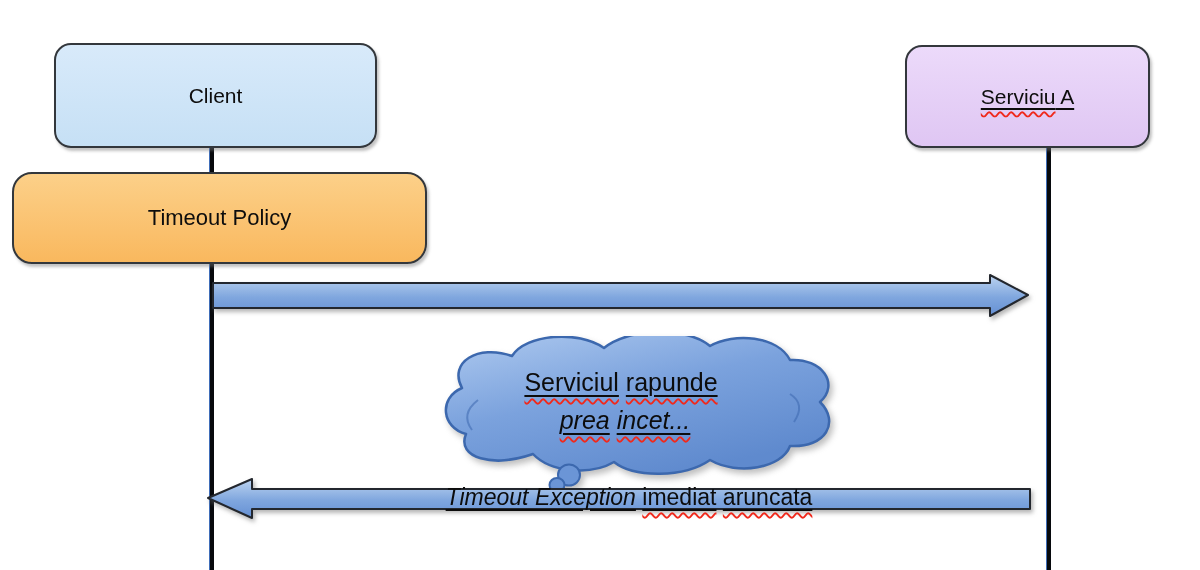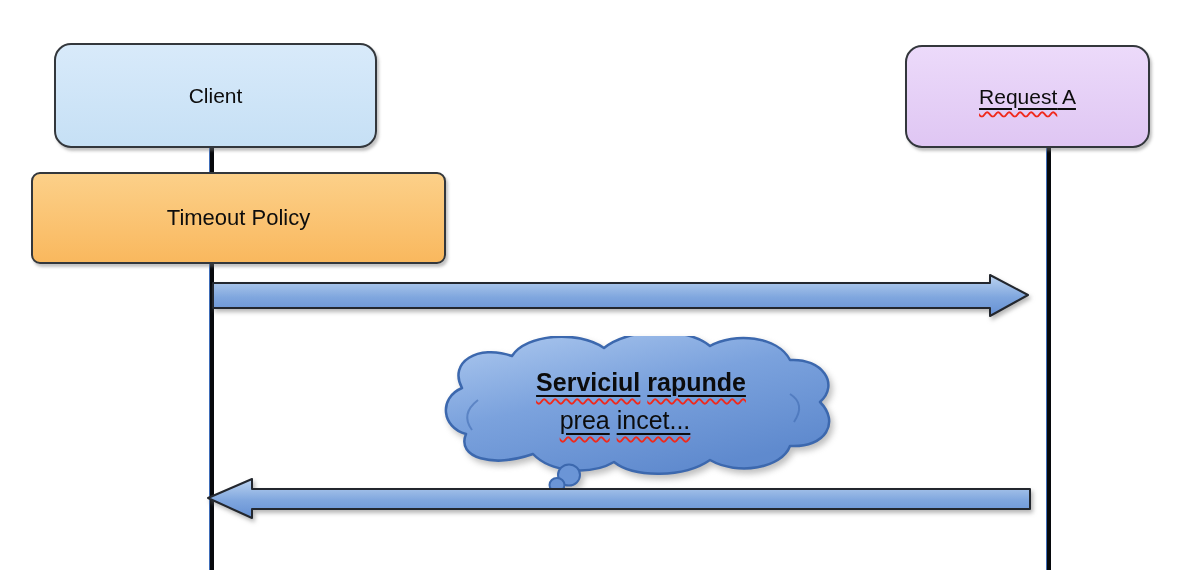--- a/index.html
+++ b/index.html
@@ -14,21 +14,21 @@
     display:flex; align-items:center; justify-content:center;
     font-size:21px; box-shadow:2px 3px 3px rgba(120,120,120,.45);
     z-index:2;
   }
   .box-client  { left:54px;  top:43px;  width:323px; height:105px;
                  background:linear-gradient(#d8eafa,#c6e0f5); }
   .box-service { left:905px; top:45px;  width:245px; height:103px;
                  background:linear-gradient(#ecdafa,#dfc6f3); }
   .box-timeout { left:12px;  top:172px; width:415px; height:92px;
                  background:linear-gradient(#fcd089,#f9b85e);
-                 border-radius:9px; font-size:22px;margin-left:19px; }
+                 border-radius:20px; font-size:22px; }
   
   .lifeline {
     position:absolute; top:148px; height:422px; width:5px; z-index:1;
     background:linear-gradient(90deg,#3f6db8 0 1px,#07090d 1px);
   }
   .lifeline-client  { left:209px; }
   .lifeline-service { left:1046px; }
   
   .annotation {
     position:absolute; left:446px; top:186px; z-index:2;
@@ -43,36 +43,36 @@
   .arrow-request { left:211px; top:273px; }
   .arrow-timeout { left:204px; top:476px; }
   .msg-label { position:absolute; z-index:5; text-align:center; color:#0c0c0c; }
   .label-request { left:211px; top:281px; width:710px; font-size:20px; line-height:24px; }
   .label-timeout { left:204px; top:484px; width:850px; font-size:23px; line-height:26px; }
   
   .cloud { position:absolute; left:438px; top:336px; z-index:3;
            filter:drop-shadow(3px 4px 3px rgba(110,110,110,.45)); }
   .cloud-text { position:absolute; z-index:4; width:370px; text-align:center;
                 font-size:25px; color:#0c0c0c; }
-  .cloud-line1 { left:456px; top:368px;font-weight:bold; }
-  .cloud-line2 { left:440px; top:406px; }
+  .cloud-line1 { left:436px; top:368px; }
+  .cloud-line2 { left:440px; top:406px;font-style:italic; }
 </style>
 </head>
 <body>
 
 <div class="stage">
 
   <div class="lifeline lifeline-client"></div>
   <div class="lifeline lifeline-service"></div>
 
   <div class="box box-client">
     <span>Client</span>
   </div>
   <div class="box box-service">
-    <span><span class="u"><span class="wavy">Request</span></span><span class="u"> A</span></span>
+    <span><span class="u"><span class="wavy">Serviciu</span></span><span class="u"> A</span></span>
   </div>
 
   <div class="box box-timeout">
     <span>Timeout Policy</span>
   </div>
 
 
   <div class="arrow arrow-request">
     <svg width="822" height="46" viewBox="0 0 822 46">
       <defs>
@@ -114,14 +114,15 @@
     </svg>
   </div>
   <div class="cloud-text cloud-line1"><span class="u"><span class="wavy">Serviciul</span></span> <span class="u"><span class="wavy">rapunde</span></span></div>
   <div class="cloud-text cloud-line2"><span class="u"><span class="wavy">prea</span></span> <span class="u"><span class="wavy">incet...</span></span></div>
 
   <div class="arrow arrow-timeout">
     <svg width="830" height="46" viewBox="0 0 830 46">
       <polygon points="826,13 826,33 48,33 48,42 4,22 48,3 48,13" fill="url(#agrad)" stroke="#23272e" stroke-width="2" stroke-linejoin="round"></polygon>
     </svg>
   </div>
+  <div class="msg-label label-timeout"><span class="u"><span class="it">Timeout Exception</span></span> <span class="u"><span class="wavy">imediat</span></span> <span class="u"><span class="wavy">aruncata</span></span></div>
 
 </div>
 
 </body></html>

